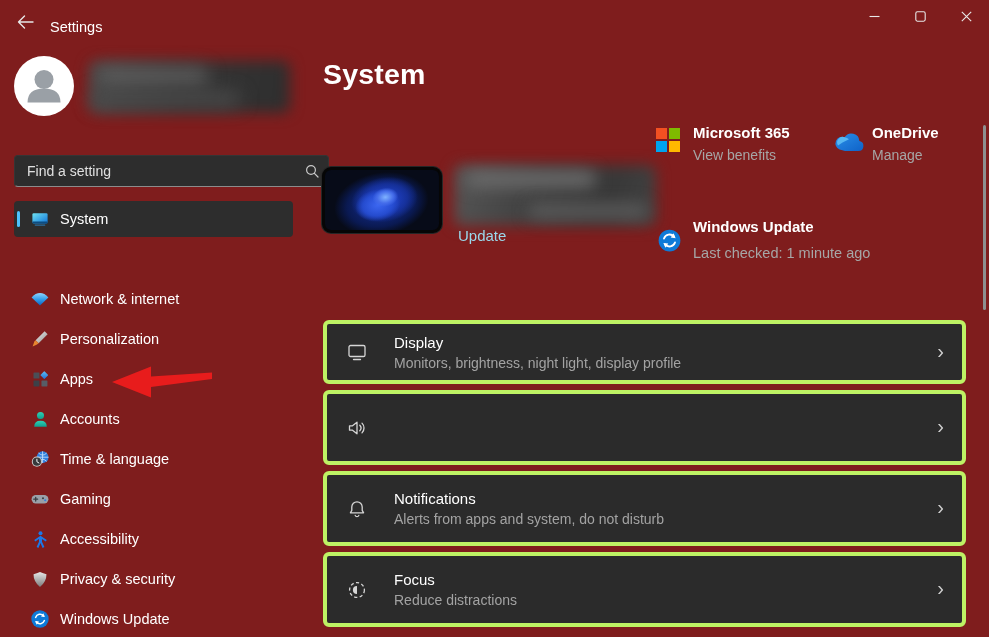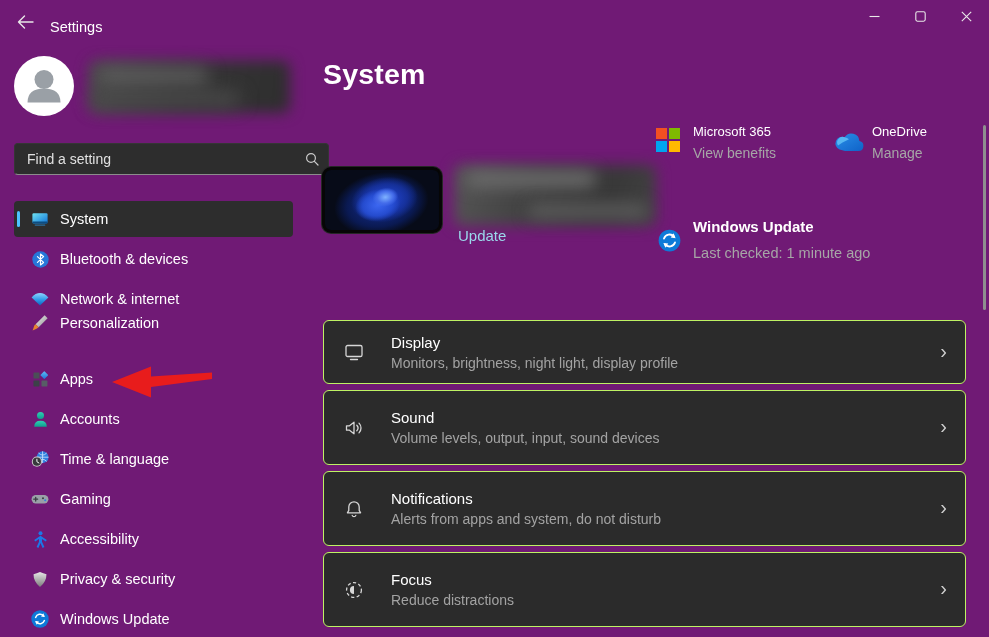--- a/index.html
+++ b/index.html
@@ -1,34 +1,34 @@
 <!DOCTYPE html>
 <html><head>
 <meta charset="utf-8">
 <style>
   * { margin:0; padding:0; box-sizing:border-box; }
   html,body { width:989px; height:637px; overflow:hidden; }
   body { font-family:"Liberation Sans", sans-serif; background:#202020; color:#fff; }
-  #app { position:relative; width:989px; height:637px; background:#701a75; overflow:hidden; }
+  #app { position:relative; width:989px; height:637px; background:#7f1d1d; overflow:hidden; }
 
   
   .titlebar { position:absolute; top:0; left:0; width:100%; height:45px; }
   .back-btn { position:absolute; left:10px; top:8px; width:30px; height:28px; display:flex; align-items:center; justify-content:center; border-radius:4px; cursor:pointer; }
   .app-title { position:absolute; left:50px; top:19px; font-size:14.5px; color:#ffffff; }
   .caption-controls { position:absolute; right:0; top:0; height:32px; display:flex; }
   .caption-btn { width:46px; height:32px; display:flex; align-items:center; justify-content:center; }
 
   
   .avatar { position:absolute; left:14px; top:56px; width:60px; height:60px; border-radius:50%; background:#ffffff; display:flex; align-items:center; justify-content:center; }
   .name-blur { position:absolute; left:86px; top:58px; width:207px; height:58px; }
   .name-blur .b1 { position:absolute; inset:3px; background:linear-gradient(100deg,#4a4a4a 0%,#363636 45%,#2e2e2e 100%); filter:blur(7px); border-radius:8px; }
   .name-blur .b2 { position:absolute; left:12px; top:10px; width:110px; height:16px; background:#5f5f5f; filter:blur(9px); border-radius:8px; }
   .name-blur .b3 { position:absolute; left:4px; top:34px; width:150px; height:14px; background:#4c4c4c; filter:blur(9px); border-radius:8px; }
 
-  .search-box { position:absolute; left:14px; top:143px; width:315px; height:32px; }
+  .search-box { position:absolute; left:14px; top:155px; width:315px; height:32px; }
   .search-box input { width:100%; height:100%; background:#2d2d2d; border:1px solid #353535; border-bottom-color:#8c8c8c; border-radius:4px; color:#e8e8e8; font-size:14px; padding:0 32px 0 12px; outline:none; font-family:"Liberation Sans", sans-serif; }
   .search-box input::placeholder { color:#e0e0e0; opacity:1; }
   .search-glyph { position:absolute; right:10px; top:9px; }
 
   .nav-item { position:absolute; left:14px; width:279px; height:36px; display:flex; align-items:center; border-radius:4px; cursor:pointer; }
   .nav-item.selected { background:#2d2d2d; }
   .nav-item.selected::before { content:""; position:absolute; left:3px; top:10px; width:3px; height:16px; background:#4cc2ff; border-radius:2px; }
   .nav-ico { width:20px; height:20px; margin-left:16px; display:flex; align-items:center; justify-content:center; flex:0 0 auto; }
   .nav-label { margin-left:10px; font-size:14.5px; color:#ffffff; white-space:nowrap; }
 
@@ -44,29 +44,29 @@
       radial-gradient(ellipse 58px 38px at 49% 55%, #16329f 0%, rgba(12,35,120,0.6) 60%, rgba(0,0,0,0) 82%);
   }
   .devname-blur { position:absolute; left:452px; top:163px; width:206px; height:65px; }
   .devname-blur .b1 { position:absolute; inset:2px; background:linear-gradient(105deg,#565656 0%,#414141 40%,#383838 75%,#424242 100%); filter:blur(7px); border-radius:8px; }
   .devname-blur .b2 { position:absolute; left:14px; top:8px; width:130px; height:16px; background:#6b6b6b; filter:blur(8px); border-radius:8px; }
   .devname-blur .b3 { position:absolute; right:10px; bottom:10px; width:120px; height:14px; background:#5c5c5c; filter:blur(8px); border-radius:8px; }
   .rename-link { position:absolute; left:458px; top:227px; font-size:15px; color:#9ad8ea; cursor:pointer; }
 
   .promo-ico { position:absolute; width:26px; height:26px; }
   .promo-text { position:absolute; }
-  .promo-title { font-size:13px; font-weight:400; color:#ffffff; }
+  .promo-title { font-size:15px; font-weight:700; color:#ffffff; }
   .promo-sub { font-size:14px; color:#a6a6a6; margin-top:6px; }
   .mslogo { display:grid; grid-template-columns:11px 11px; grid-template-rows:11px 11px; gap:2px; }
   .wu-text { position:absolute; left:693px; top:218px; width:178px; }
   .wu-title { font-size:15px; font-weight:700; color:#ffffff; }
   .wu-status { font-size:14.5px; color:#a6a6a6; margin-top:7px; line-height:1.62; }
 
   
-  .card { position:absolute; left:323px; width:643px; background:#2b2b2b; border:1px solid #bef264; border-radius:6px; display:flex; align-items:center; padding:0 18px 0 19px; cursor:pointer; }
+  .card { position:absolute; left:323px; width:643px; background:#2b2b2b; border:4px solid #bef264; border-radius:6px; display:flex; align-items:center; padding:0 18px 0 19px; cursor:pointer; }
   #row0 { top:320px; height:64px; }
   #row1 { top:390px; height:75px; }
   #row2 { top:471px; height:75px; }
   #row3 { top:552px; height:75px; }
   .row-ico { width:22px; height:22px; flex:0 0 auto; display:flex; align-items:center; justify-content:center; }
   .row-text { margin-left:26px; }
   .row-title { font-size:15px; color:#ffffff; }
   .row-sub { font-size:14px; color:#a3a3a3; margin-top:4px; }
   .chev { margin-left:auto; color:#cfcfcf; font-size:20px; line-height:1; padding-bottom:3px; }
 
@@ -134,45 +134,36 @@
               <stop offset="1" stop-color="#1173d8"></stop>
             </linearGradient>
           </defs>
           <rect x="2.4" y="4.2" width="15.2" height="10.2" rx="1.3" fill="url(#sysg)"></rect>
           <rect x="2.4" y="12.6" width="15.2" height="1.8" rx="0.6" fill="#0d4c80"></rect>
           <rect x="4.6" y="15.4" width="10.8" height="1.4" rx="0.7" fill="#2b6ea0"></rect>
         </svg>
     </span>
     <span class="nav-label">System</span>
   </div>
-  <div class="nav-item" style="top:241px">
-    <span class="nav-ico">
-      <svg width="19" height="19" viewBox="0 0 20 20">
-          <circle cx="10" cy="10" r="8.6" fill="#2677d9"></circle>
-          <path d="M6.8 6.9 L13.2 13.1 L10 15.7 V4.3 L13.2 6.9 L6.8 13.1" stroke="#ffffff" stroke-width="1.25" fill="none" stroke-linejoin="round" stroke-linecap="round"></path>
-        </svg>
-    </span>
-    <span class="nav-label">Bluetooth &amp; devices</span>
-  </div>
   <div class="nav-item" style="top:281px">
     <span class="nav-ico">
       <svg width="20" height="20" viewBox="0 0 20 20">
           <defs>
             <linearGradient id="wifig" x1="0" y1="0" x2="0" y2="1">
               <stop offset="0" stop-color="#8fd6ff"></stop>
               <stop offset="0.55" stop-color="#2f9ae8"></stop>
               <stop offset="1" stop-color="#0f63c0"></stop>
             </linearGradient>
           </defs>
           <path d="M1.6 8.6 C4.2 5.3 7 3.9 10 3.9 C13 3.9 15.8 5.3 18.4 8.6 L10 16.4 Z" fill="url(#wifig)"></path>
         </svg>
     </span>
     <span class="nav-label">Network &amp; internet</span>
   </div>
-  <div class="nav-item" style="top:305px">
+  <div class="nav-item" style="top:321px">
     <span class="nav-ico">
       <svg width="20" height="20" viewBox="0 0 20 20">
           <defs>
             <linearGradient id="brg" x1="0" y1="0" x2="1" y2="1">
               <stop offset="0" stop-color="#efefef"></stop>
               <stop offset="1" stop-color="#8f8f8f"></stop>
             </linearGradient>
           </defs>
           <path d="M14.6 2.2 L17.6 5.2 L8.6 14.2 L5.6 11.2 Z" fill="url(#brg)"></path>
           <path d="M5.6 11.2 L8.6 14.2 L7 15.5 Q5 16.8 2.6 17.4 Q3.5 15.3 4.3 12.6 Z" fill="#e78430"></path>
@@ -342,24 +333,20 @@
   </div>
 
   <div class="card" id="row1">
     <span class="row-ico">
       <svg width="22" height="22" viewBox="0 0 22 22" fill="none" stroke="#d6d6d6" stroke-width="1.3">
           <path d="M3.5 8.8 h3 L11 5.2 v11.6 L6.5 13.2 h-3 Z" stroke-linejoin="round"></path>
           <path d="M13.8 8.3 a3.9 3.9 0 0 1 0 5.4" stroke-linecap="round"></path>
           <path d="M16 6.1 a7 7 0 0 1 0 9.8" stroke-linecap="round"></path>
         </svg>
     </span>
-    <span class="row-text">
-      <div class="row-title">Sound</div>
-      <div class="row-sub">Volume levels, output, input, sound devices</div>
-    </span>
     <span class="chev">›</span>
   </div>
 
   <div class="card" id="row2">
     <span class="row-ico">
       <svg width="22" height="22" viewBox="0 0 22 22" fill="none" stroke="#d6d6d6" stroke-width="1.3">
           <path d="M11 3.8 a5.2 5.2 0 0 1 5.2 5.2 v3.4 l1.4 2.4 H4.4 L5.8 12.4 V9 A5.2 5.2 0 0 1 11 3.8 Z" stroke-linejoin="round"></path>
           <path d="M9.2 17.4 a1.9 1.9 0 0 0 3.6 0" stroke-linecap="round"></path>
         </svg>
     </span>

